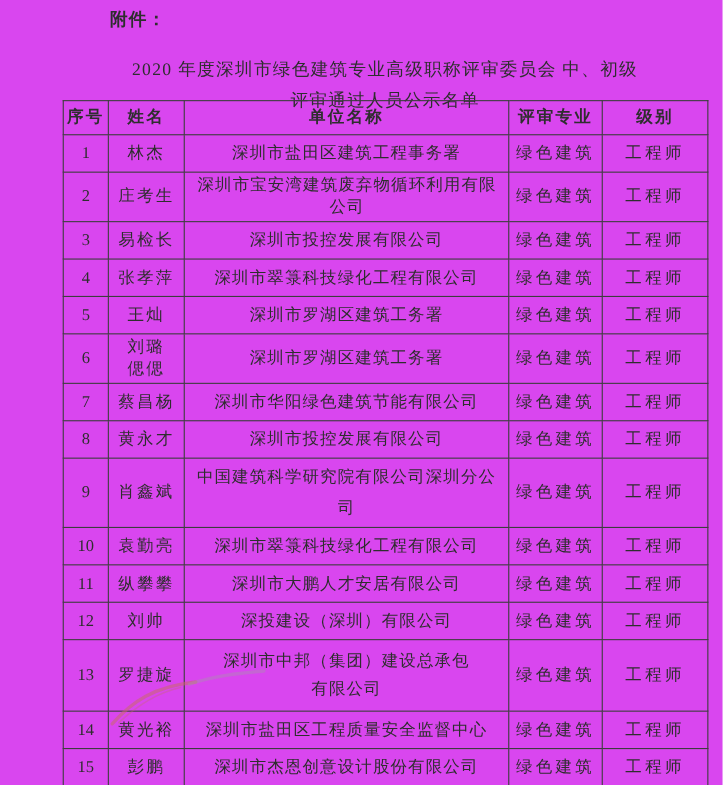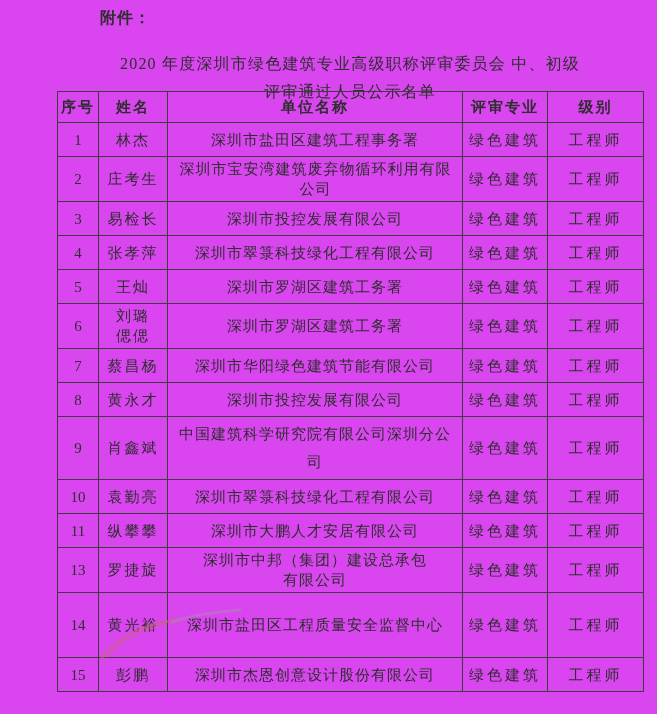--- a/index.html
+++ b/index.html
@@ -162,20 +162,27 @@
           <td class="cell-level">工程师</td>
         </tr>
         <tr>
           <td class="cell-no">11</td>
           <td class="cell-name">纵攀攀</td>
           <td class="cell-unit">深圳市大鹏人才安居有限公司</td>
           <td class="cell-major">绿色建筑</td>
           <td class="cell-level">工程师</td>
         </tr>
         <tr>
+          <td class="cell-no">12</td>
+          <td class="cell-name">刘帅</td>
+          <td class="cell-unit">深投建设（深圳）有限公司</td>
+          <td class="cell-major">绿色建筑</td>
+          <td class="cell-level">工程师</td>
+        </tr>
+        <tr>
           <td class="cell-no">13</td>
           <td class="cell-name">罗捷旋</td>
           <td class="cell-unit">深圳市中邦（集团）建设总承包
 有限公司</td>
           <td class="cell-major">绿色建筑</td>
           <td class="cell-level">工程师</td>
         </tr>
         <tr>
           <td class="cell-no">14</td>
           <td class="cell-name">黄光裕</td>

